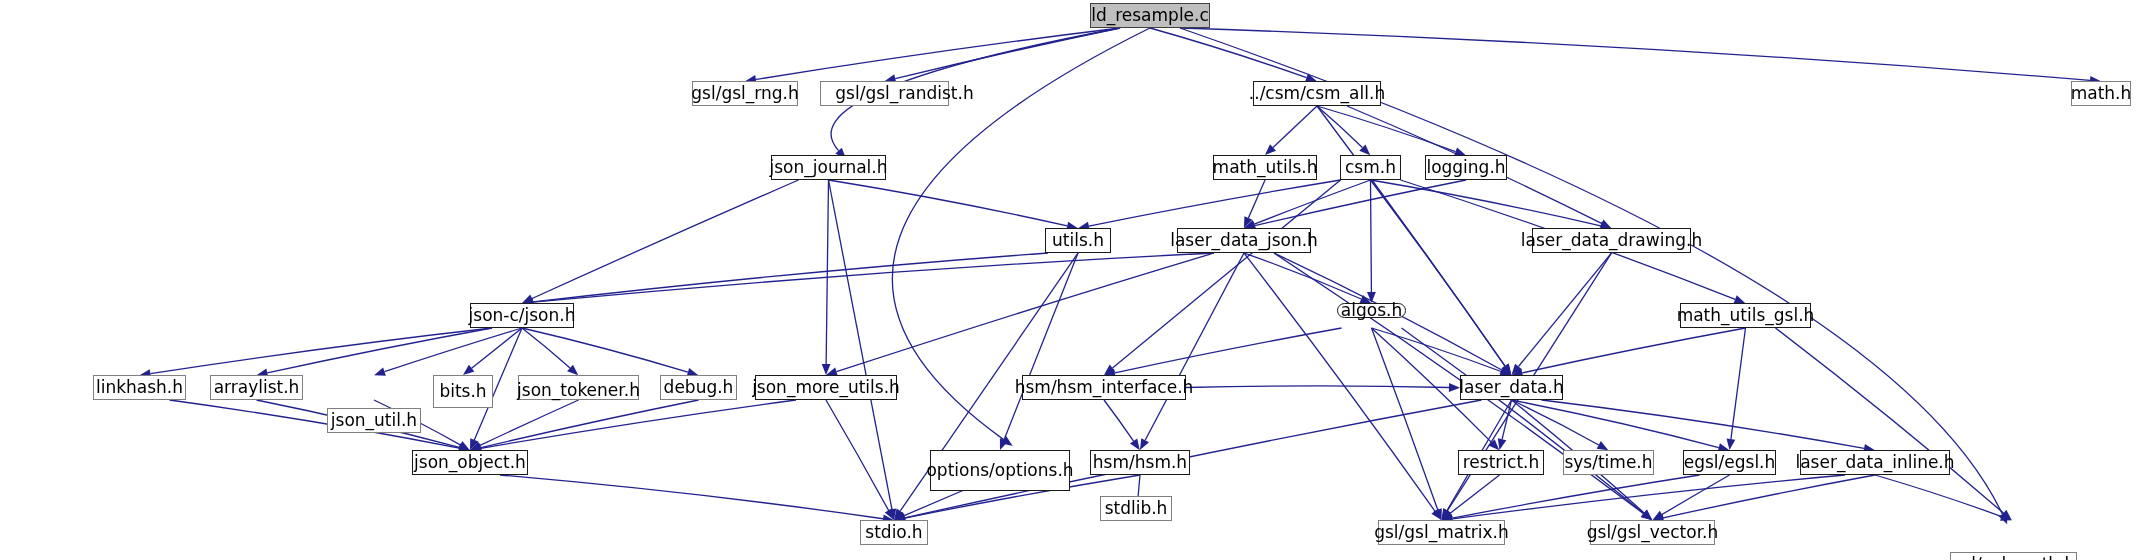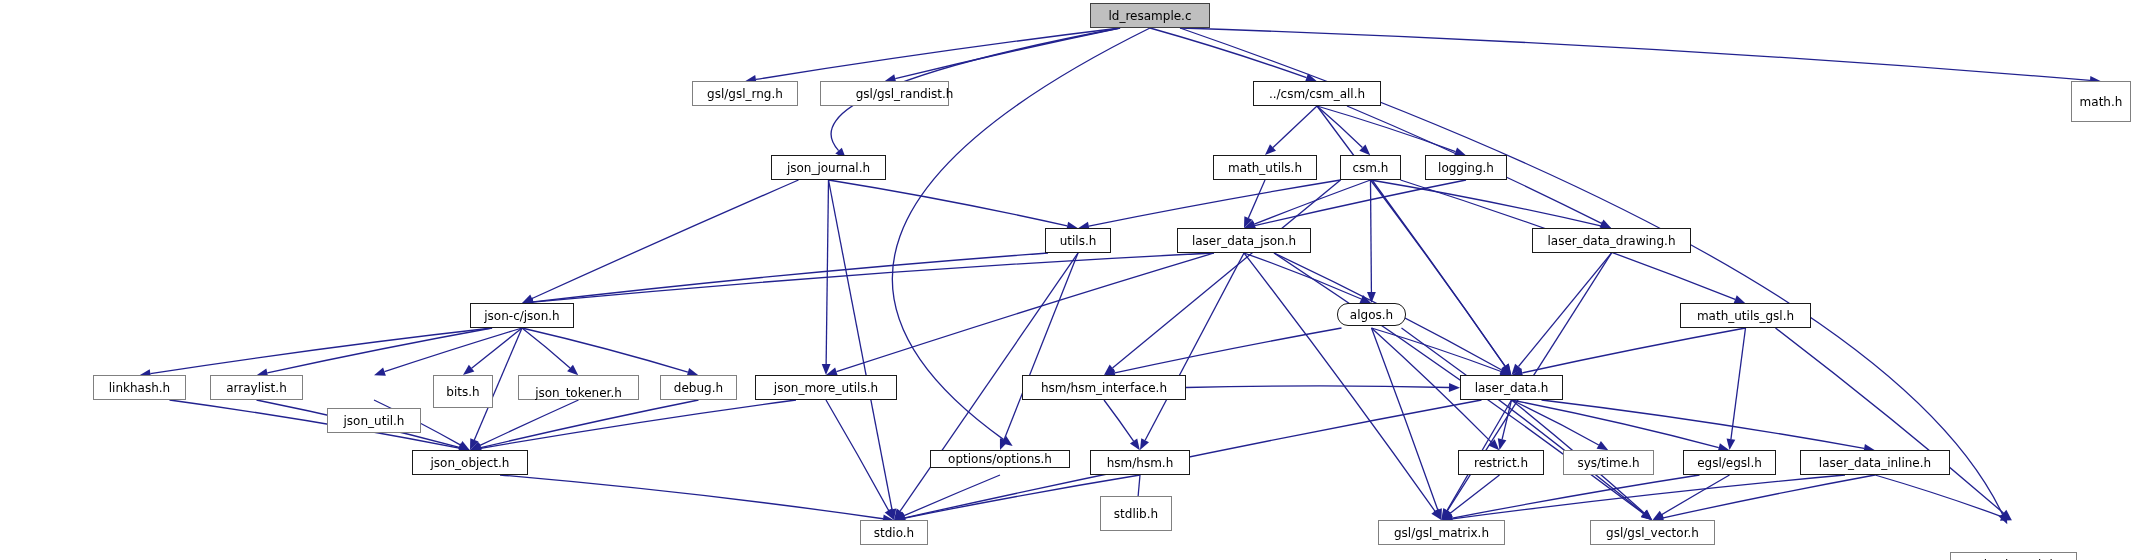--- a/index.html
+++ b/index.html
@@ -2,21 +2,21 @@
 <html><head>
 <meta charset="utf-8">
 <title>ld_resample.c include dependency graph</title>
 <style>
   html,body{margin:0;padding:0;background:#ffffff;}
   #canvas{position:relative;width:2139px;height:560px;overflow:hidden;
           font-family:"DejaVu Sans","Liberation Sans",sans-serif;}
   #edges{position:absolute;left:0;top:0;width:2139px;height:560px;}
   .node{position:absolute;box-sizing:border-box;background:#ffffff;
         border:1px solid #808080;display:flex;align-items:center;
-        justify-content:center;color:#000000;font-size:12px;
+        justify-content:center;color:#000000;font-size:17px;
         line-height:1;white-space:nowrap;height:25px;}
   .node.solid{border:1px solid #1a1a1a;}
   .node.root{background:#bfbfbf;border:1px solid #404040;}
 </style>
 </head>
 <body>
 
 <div id="canvas">
   <svg id="edges" xmlns="http://www.w3.org/2000/svg" viewBox="0 0 2139 560">
       <path d="M 1120 28 Q 944.6294553870079 49.23031591938769 755.8917558577214 79.46063183877538" fill="none" stroke="#22228f" stroke-width="1.3"></path>
@@ -181,21 +181,21 @@
     </div>
     <div class="node" style="left: 692px; top: 81px; width: 106px; height: 25px;">
       <span>gsl/gsl_rng.h</span>
     </div>
     <div class="node" style="left: 820px; top: 81px; width: 129px; height: 25px; padding-left: 40px;">
       <span>gsl/gsl_randist.h</span>
     </div>
     <div class="node solid" style="left: 1253px; top: 81px; width: 128px; height: 25px;">
       <span>../csm/csm_all.h</span>
     </div>
-    <div class="node" style="left: 2071px; top: 81px; width: 60px; height: 41px;">
+    <div class="node" style="left: 2071px; top: 81px; width: 60px; height: 25px;">
       <span>math.h</span>
     </div>
     <div class="node solid" style="left: 771px; top: 155px; width: 115px; height: 25px;">
       <span>json_journal.h</span>
     </div>
     <div class="node solid" style="left: 1213px; top: 155px; width: 104px; height: 25px;">
       <span>math_utils.h</span>
     </div>
     <div class="node solid" style="left: 1340px; top: 155px; width: 61px; height: 25px;">
       <span>csm.h</span>
@@ -208,21 +208,21 @@
     </div>
     <div class="node solid" style="left: 1177px; top: 228px; width: 134px; height: 25px;">
       <span>laser_data_json.h</span>
     </div>
     <div class="node solid" style="left: 1532px; top: 228px; width: 159px; height: 25px;">
       <span>laser_data_drawing.h</span>
     </div>
     <div class="node solid" style="left: 470px; top: 303px; width: 104px; height: 25px;">
       <span>json-c/json.h</span>
     </div>
-    <div class="node solid" style="left: 1337px; top: 303px; width: 69px; height: 23px; border-radius: 11px;">
+    <div class="node solid" style="left: 1337px; top: 303px; width: 69px; height: 15px; border-radius: 11px;">
       <span>algos.h</span>
     </div>
     <div class="node solid" style="left: 1680px; top: 303px; width: 131px; height: 25px;">
       <span>math_utils_gsl.h</span>
     </div>
     <div class="node" style="left: 93px; top: 375px; width: 93px; height: 25px;">
       <span>linkhash.h</span>
     </div>
     <div class="node" style="left: 210px; top: 375px; width: 93px; height: 25px;">
       <span>arraylist.h</span>
@@ -244,42 +244,42 @@
     </div>
     <div class="node solid" style="left: 1022px; top: 375px; width: 164px; height: 25px;">
       <span>hsm/hsm_interface.h</span>
     </div>
     <div class="node solid" style="left: 1460px; top: 375px; width: 103px; height: 25px;">
       <span>laser_data.h</span>
     </div>
     <div class="node solid" style="left: 412px; top: 450px; width: 116px; height: 25px; justify-content: center;">
       <span>json_object.h</span>
     </div>
-    <div class="node solid" style="left: 930px; top: 450px; width: 140px; height: 18px;">
+    <div class="node solid" style="left: 930px; top: 450px; width: 140px; height: 41px;">
       <span>options/options.h</span>
     </div>
     <div class="node solid" style="left: 1090px; top: 450px; width: 100px; height: 25px;">
       <span>hsm/hsm.h</span>
     </div>
     <div class="node solid" style="left: 1458px; top: 450px; width: 86px; height: 25px;">
       <span>restrict.h</span>
     </div>
     <div class="node" style="left: 1563px; top: 450px; width: 91px; height: 25px;">
       <span>sys/time.h</span>
     </div>
     <div class="node solid" style="left: 1683px; top: 450px; width: 93px; height: 25px;">
       <span>egsl/egsl.h</span>
     </div>
     <div class="node solid" style="left: 1800px; top: 450px; width: 150px; height: 25px;">
       <span>laser_data_inline.h</span>
     </div>
     <div class="node" style="left: 860px; top: 520px; width: 68px; height: 25px;">
       <span>stdio.h</span>
     </div>
-    <div class="node" style="left: 1100px; top: 496px; width: 72px; height: 35px;">
+    <div class="node" style="left: 1100px; top: 496px; width: 72px; height: 25px;">
       <span>stdlib.h</span>
     </div>
     <div class="node" style="left: 1378px; top: 520px; width: 127px; height: 25px;">
       <span>gsl/gsl_matrix.h</span>
     </div>
     <div class="node" style="left: 1590px; top: 520px; width: 125px; height: 25px;">
       <span>gsl/gsl_vector.h</span>
     </div>
     <div class="node" style="left: 1950px; top: 520px; width: 127px; height: 25px; margin-top: 32px;">
       <span>gsl/gsl_math.h</span>

